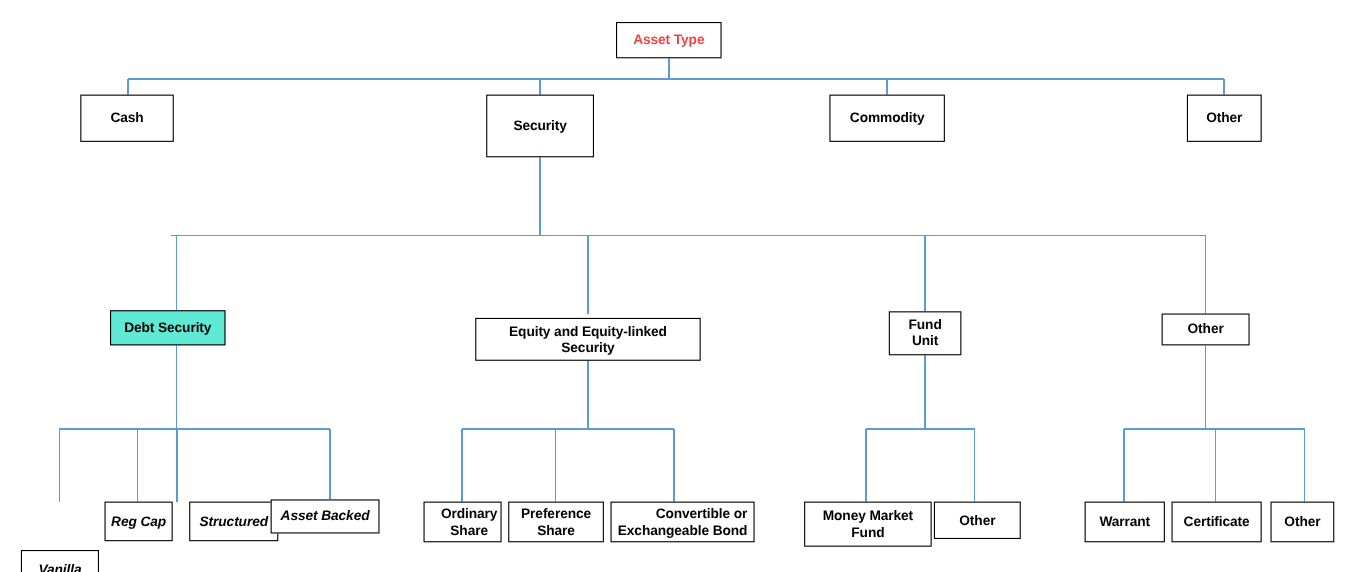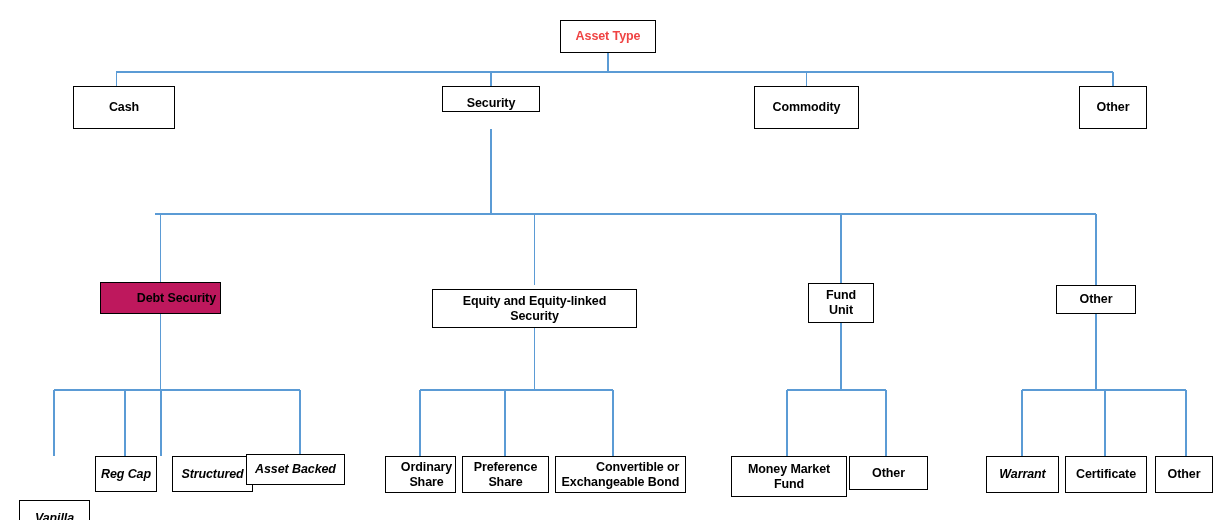--- a/index.html
+++ b/index.html
@@ -83,33 +83,33 @@
       <line x1="1096" y1="314" x2="1096" y2="390" stroke="#5B9BD5" stroke-width="1.5" shape-rendering="crispEdges"></line>
       <line x1="1022" y1="390" x2="1186" y2="390" stroke="#5B9BD5" stroke-width="1.5" shape-rendering="crispEdges"></line>
       <line x1="1022" y1="390" x2="1022" y2="456" stroke="#5B9BD5" stroke-width="1.5" shape-rendering="crispEdges"></line>
       <line x1="1105" y1="390" x2="1105" y2="456" stroke="#5B9BD5" stroke-width="1.5" shape-rendering="crispEdges"></line>
       <line x1="1186" y1="390" x2="1186" y2="456" stroke="#5B9BD5" stroke-width="1.5" shape-rendering="crispEdges"></line>
     </svg>
   <div id="nodes-layer">
       <div class="node" style="left: 560px; top: 20px; width: 96px; height: 33px; border-color: rgb(0, 0, 0); background: rgb(255, 255, 255); color: #ef4444;">
         <span class="lbl">Asset Type</span>
       </div>
-      <div class="node" style="left: 73px; top: 86px; width: 102px; height: 43px; border-color: rgb(0, 0, 0); background: rgb(255, 255, 255); color: rgb(0, 0, 0);">
+      <div class="node" style="left: 73px; top: 86px; width: 85px; height: 43px; border-color: rgb(0, 0, 0); background: rgb(255, 255, 255); color: rgb(0, 0, 0);">
         <span class="lbl">Cash</span>
       </div>
-      <div class="node" style="left: 442px; top: 86px; width: 98px; height: 26px; border-color: rgb(0, 0, 0); background: rgb(255, 255, 255); color: rgb(0, 0, 0); align-items: flex-end;">
+      <div class="node" style="left: 442px; top: 86px; width: 98px; height: 57px; border-color: rgb(0, 0, 0); background: rgb(255, 255, 255); color: rgb(0, 0, 0);">
         <span class="lbl">Security</span>
       </div>
       <div class="node" style="left: 754px; top: 86px; width: 105px; height: 43px; border-color: rgb(0, 0, 0); background: rgb(255, 255, 255); color: rgb(0, 0, 0);">
         <span class="lbl">Commodity</span>
       </div>
       <div class="node" style="left: 1079px; top: 86px; width: 68px; height: 43px; border-color: rgb(0, 0, 0); background: rgb(255, 255, 255); color: rgb(0, 0, 0);">
         <span class="lbl">Other</span>
       </div>
-      <div class="node" style="left: 100px; top: 282px; width: 121px; height: 32px; border-color: rgb(0, 0, 0); background: #be185d; color: rgb(0, 0, 0); justify-content: flex-end;">
+      <div class="node" style="left: 100px; top: 282px; width: 105px; height: 32px; border-color: rgb(0, 0, 0); background: #5eead4; color: rgb(0, 0, 0);">
         <span class="lbl">Debt Security</span>
       </div>
       <div class="node" style="left: 432px; top: 289px; width: 205px; height: 39px; border-color: rgb(0, 0, 0); background: rgb(255, 255, 255); color: rgb(0, 0, 0);">
         <span class="lbl">Equity and Equity-linked Security</span>
       </div>
       <div class="node" style="left: 808px; top: 283px; width: 66px; height: 40px; border-color: rgb(0, 0, 0); background: rgb(255, 255, 255); color: rgb(0, 0, 0);">
         <span class="lbl">Fund
 Unit</span>
       </div>
       <div class="node" style="left: 1056px; top: 285px; width: 80px; height: 29px; border-color: rgb(0, 0, 0); background: rgb(255, 255, 255); color: rgb(0, 0, 0);">
@@ -139,21 +139,21 @@
         <span class="lbl">Convertible or
 Exchangeable Bond</span>
       </div>
       <div class="node" style="left: 731px; top: 456px; width: 116px; height: 41px; border-color: rgb(0, 0, 0); background: rgb(255, 255, 255); color: rgb(0, 0, 0);">
         <span class="lbl">Money Market
 Fund</span>
       </div>
       <div class="node" style="left: 849px; top: 456px; width: 79px; height: 34px; border-color: rgb(0, 0, 0); background: rgb(255, 255, 255); color: rgb(0, 0, 0);">
         <span class="lbl">Other</span>
       </div>
-      <div class="node" style="left: 986px; top: 456px; width: 73px; height: 37px; border-color: rgb(0, 0, 0); background: rgb(255, 255, 255); color: rgb(0, 0, 0); font-style: italic;">
+      <div class="node" style="left: 986px; top: 456px; width: 73px; height: 37px; border-color: rgb(0, 0, 0); background: rgb(255, 255, 255); color: rgb(0, 0, 0);">
         <span class="lbl">Warrant</span>
       </div>
       <div class="node" style="left: 1065px; top: 456px; width: 82px; height: 37px; border-color: rgb(0, 0, 0); background: rgb(255, 255, 255); color: rgb(0, 0, 0);">
         <span class="lbl">Certificate</span>
       </div>
       <div class="node" style="left: 1155px; top: 456px; width: 58px; height: 37px; border-color: rgb(0, 0, 0); background: rgb(255, 255, 255); color: rgb(0, 0, 0);">
         <span class="lbl">Other</span>
       </div>
     </div>
 </div>

